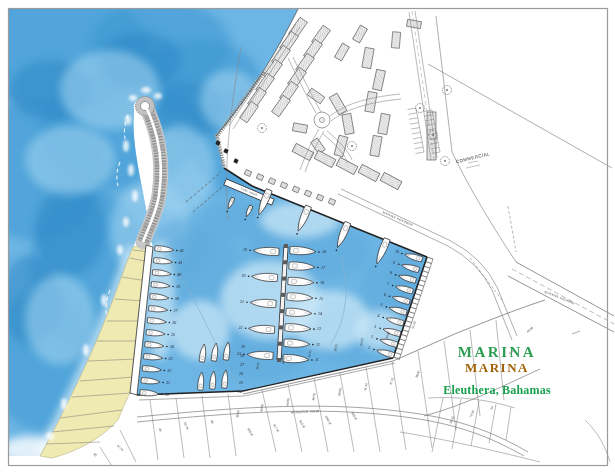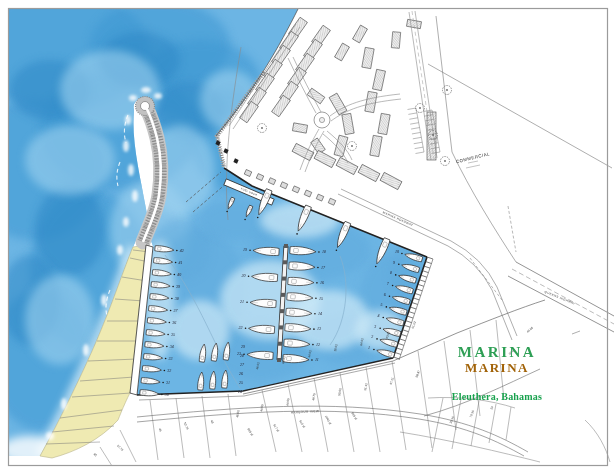--- a/index.html
+++ b/index.html
@@ -3,21 +3,21 @@
 <meta charset="utf-8">
 <style>
   html,body{margin:0;padding:0;background:#ffffff;}
   .sheet{position:relative;width:615px;height:476px;background:#fff;overflow:hidden;
          font-family:"Liberation Sans",sans-serif;}
   #scene{position:absolute;left:0;top:0;}
   .title-block{position:absolute;left:430px;top:344px;width:134px;text-align:center;
                font-family:"Liberation Serif",serif;line-height:1.15;pointer-events:none;}
   .t1{font-size:15px;font-weight:bold;letter-spacing:2.5px;}
   .t2{font-size:13px;font-weight:bold;letter-spacing:1.5px;}
-  .t3{font-size:10px;font-weight:bold;margin-top:15px;letter-spacing:.2px;}
+  .t3{font-size:12px;font-weight:bold;margin-top:8px;letter-spacing:.2px;}
 </style>
 </head>
 <body>
 
 <div class="sheet">
   <svg id="scene" width="615" height="476" viewBox="0 0 615 476">
       <defs>
         <filter id="soft" x="-60%" y="-60%" width="220%" height="220%">
           <feGaussianBlur stdDeviation="4"></feGaussianBlur>
         </filter>

